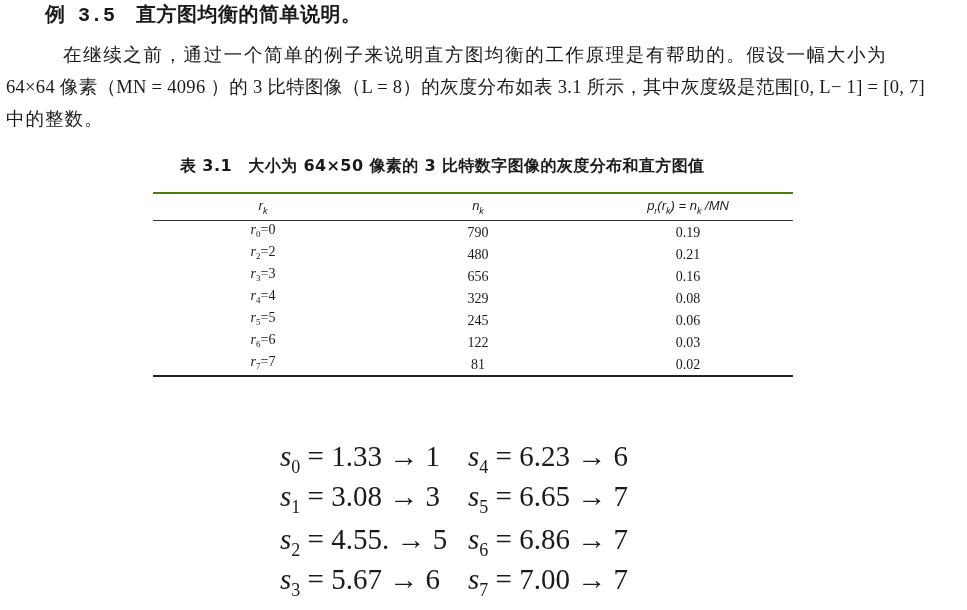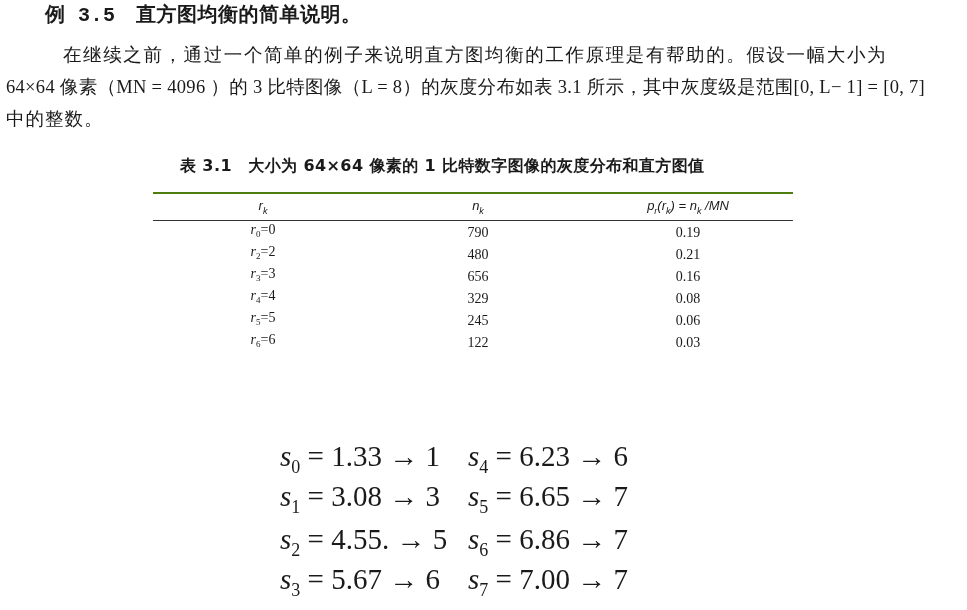--- a/index.html
+++ b/index.html
@@ -26,21 +26,21 @@
   .eq sub { font-size: 18px; vertical-align: -7px; }
 </style>
 </head>
 <body>
 
 <div class="abs title">例 3.5　直方图均衡的简单说明。</div>
 <div class="abs para p1">在继续之前，通过一个简单的例子来说明直方图均衡的工作原理是有帮助的。假设一幅大小为</div>
 <div class="abs para p2">64×64 像素（MN = 4096 ）的 3 比特图像（L = 8）的灰度分布如表 3.1 所示，其中灰度级是范围[0, L− 1] = [0, 7]</div>
 <div class="abs para p3">中的整数。</div>
 
-<div class="abs caption">表 3.1　大小为 64×64 像素的 1 比特数字图像的灰度分布和直方图值</div>
+<div class="abs caption">表 3.1　大小为 64×50 像素的 3 比特数字图像的灰度分布和直方图值</div>
 
 <table class="tbl tbl-top">
   <thead>
     <tr>
       <th class="c1">r<sub style="font-size:9px">k</sub></th>
       <th class="c2">n<sub style="font-size:9px">k</sub></th>
       <th class="c3">p<sub style="font-size:9px">r</sub>(r<sub style="font-size:9px">k</sub>) = n<sub style="font-size:9px">k</sub> /MN</th>
     </tr>
   </thead>
   <tbody id="tbody">
@@ -67,20 +67,25 @@
       <tr>
         <td class="rk"><i>r</i><sub>5</sub>=5</td>
         <td>245</td>
         <td>0.06</td>
       </tr>
       <tr>
         <td class="rk"><i>r</i><sub>6</sub>=6</td>
         <td>122</td>
         <td>0.03</td>
       </tr>
+      <tr class="last">
+        <td class="rk"><i>r</i><sub>7</sub>=7</td>
+        <td>81</td>
+        <td>0.02</td>
+      </tr>
     </tbody>
 </table>
 
 <div id="eq-left"></div>
 <div id="eq-right"></div>
 
 <div class="abs eq" style="left: 280px; top: 440px;"><i>s</i><sub>0</sub> = 1.33 → 1</div>
 <div class="abs eq" style="left: 280px; top: 480px;"><i>s</i><sub>1</sub> = 3.08 → 3</div>
 <div class="abs eq" style="left: 280px; top: 523px;"><i>s</i><sub>2</sub> = 4.55. → 5</div>
 <div class="abs eq" style="left: 280px; top: 563px;"><i>s</i><sub>3</sub> = 5.67 → 6</div>

